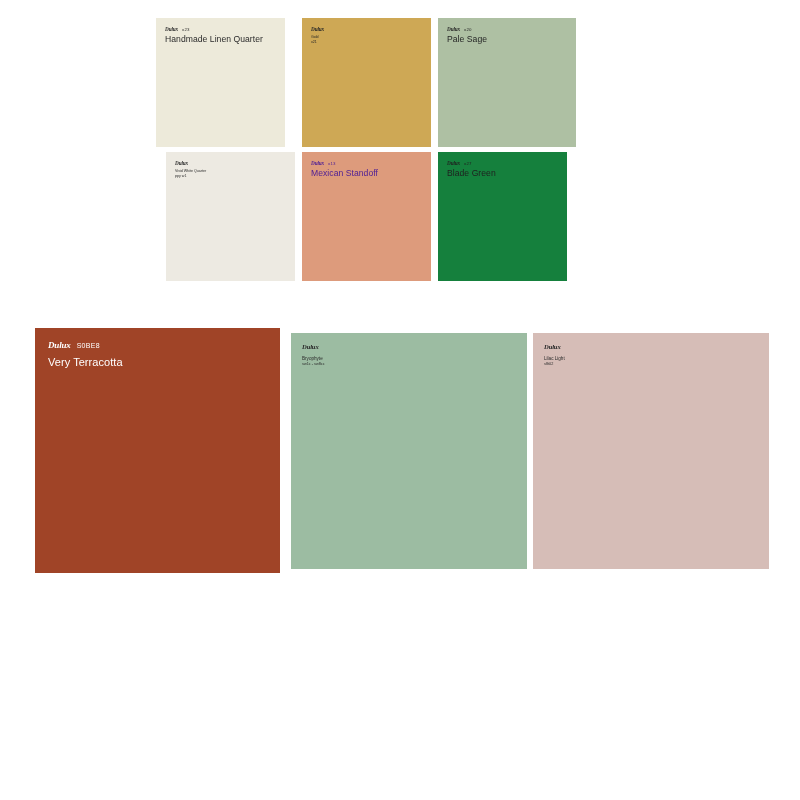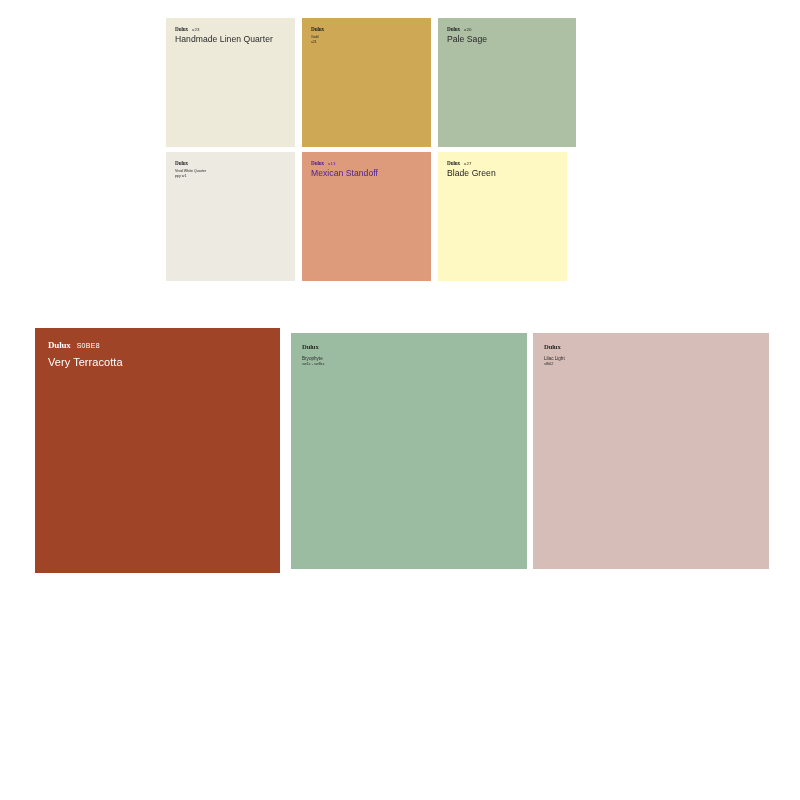--- a/index.html
+++ b/index.html
@@ -34,20 +34,21 @@
     position: absolute;
     left: 0;
     top: 0;
     box-sizing: border-box;
   }
 
   
   .brand {
     display: inline-block;
     font-family: "Liberation Serif", serif;
+    font-style: italic;
     font-weight: bold;
     letter-spacing: -0.02em;
     white-space: nowrap;
     line-height: 1;
   }
 
   .code {
     display: inline-block;
     white-space: nowrap;
     font-weight: normal;
@@ -100,21 +101,21 @@
   .sw-large.sw-medlabel .brand       { font-size: 6.6px; }
   .sw-large.sw-medlabel .label-block { left: 11px; top: 11px; }
   .sw-large.sw-medlabel .sub-line    { font-size: 4.6px; }
   .sw-large.sw-medlabel .sub-line.sub-small { font-size: 3.8px; }
   .sw-large.sw-medlabel .sub-stack   { margin-top: 5px; }
 </style>
 </head>
 <body>
 
 <div id="board" style="background: rgb(255, 255, 255);">
-    <div class="swatch sw-small" style="left: 166px; top: 18px; width: 129px; height: 129px; background: rgb(237, 234, 218); color: rgb(43, 43, 43);">
+    <div class="swatch sw-small" style="left: 156px; top: 18px; width: 129px; height: 129px; background: rgb(237, 234, 218); color: rgb(43, 43, 43);">
       <div class="label-block">
         <div class="brandline">
           <span class="brand">Dulux</span>
           <span class="code">x23</span>
         </div>
         <span class="colour-name">Handmade Linen Quarter</span>
       </div>
     </div>
     <div class="swatch sw-small sw-micro" style="left: 302px; top: 18px; width: 129px; height: 129px; background: rgb(206, 168, 85); color: rgb(38, 38, 38);">
       <div class="label-block">
@@ -149,21 +150,21 @@
     </div>
     <div class="swatch sw-small" style="left: 302px; top: 152px; width: 129px; height: 129px; background: rgb(221, 155, 124); color: #4c1d95;">
       <div class="label-block">
         <div class="brandline">
           <span class="brand">Dulux</span>
           <span class="code">x13</span>
         </div>
         <span class="colour-name">Mexican Standoff</span>
       </div>
     </div>
-    <div class="swatch sw-small" style="left: 438px; top: 152px; width: 129px; height: 129px; background: #fef9c3; color: rgb(31, 31, 31);">
+    <div class="swatch sw-small" style="left: 438px; top: 152px; width: 129px; height: 129px; background: #15803d; color: rgb(31, 31, 31);">
       <div class="label-block">
         <div class="brandline">
           <span class="brand">Dulux</span>
           <span class="code">x27</span>
         </div>
         <span class="colour-name">Blade Green</span>
       </div>
     </div>
     <div class="swatch sw-large" style="left: 35px; top: 328px; width: 245px; height: 245px; background: rgb(160, 68, 39); color: rgb(255, 255, 255);">
       <div class="label-block">

